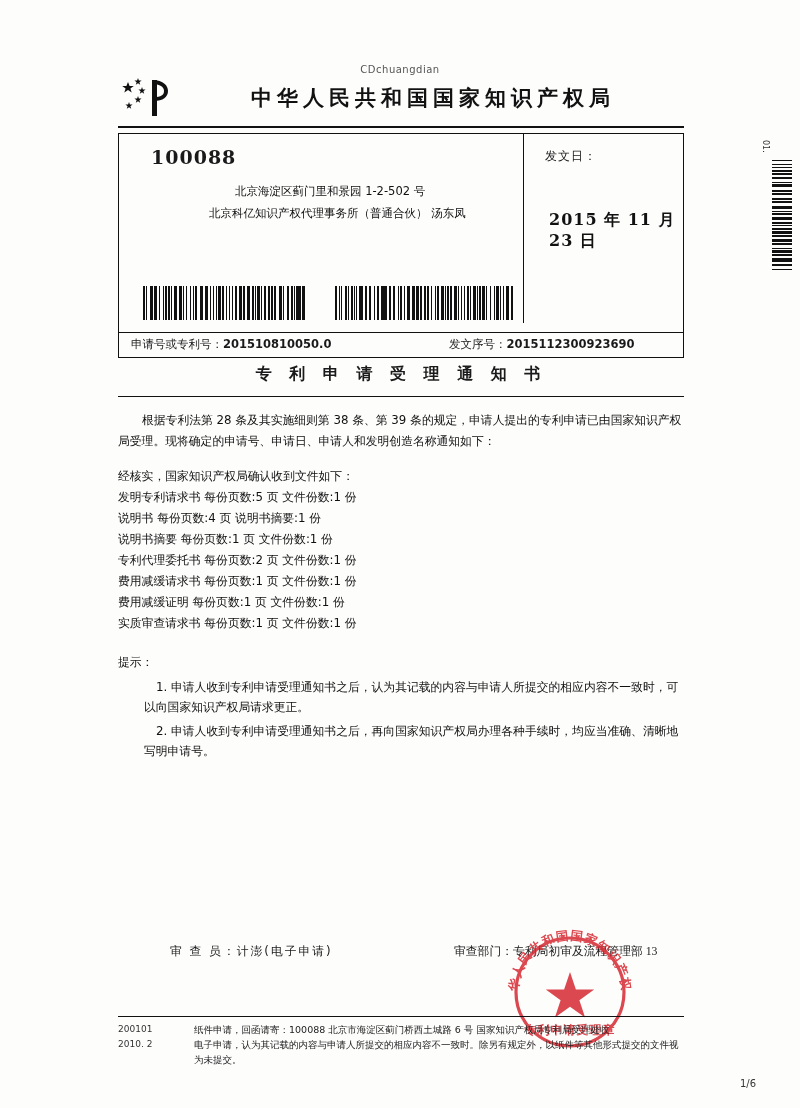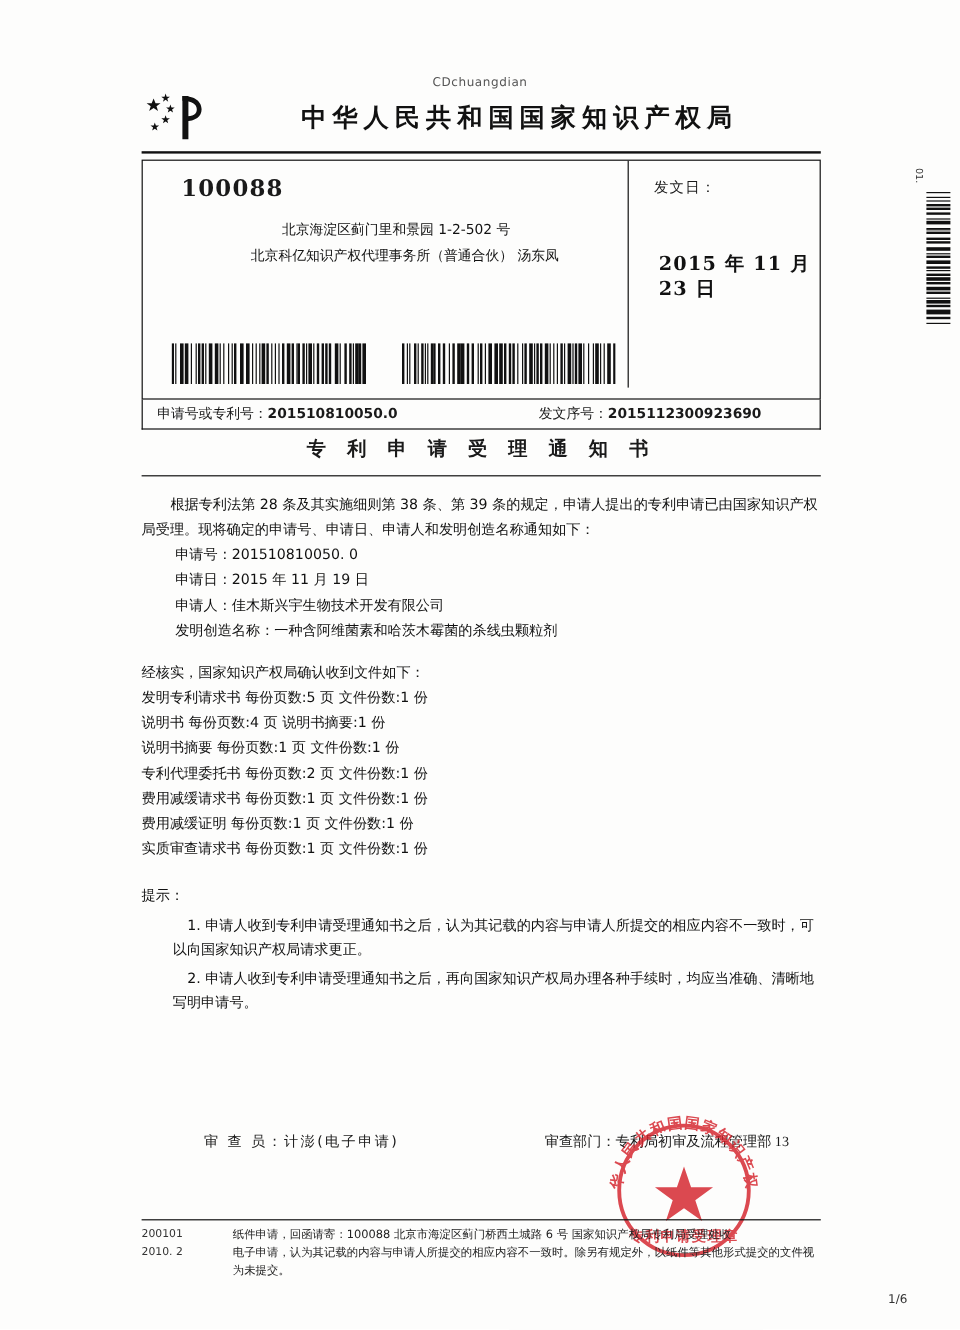--- a/index.html
+++ b/index.html
@@ -587,26 +587,20 @@
     <div class="seqno">
       <span>发文序号：</span><b>2015112300923690</b>
     </div>
   </div>
 
   <div class="doc-title">专 利 申 请 受 理 通 知 书</div>
   <div class="rule-title"></div>
 
   <div class="body">
     <p class="p-indent">根据专利法第 28 条及其实施细则第 38 条、第 39 条的规定，申请人提出的专利申请已由国家知识产权局受理。现将确定的申请号、申请日、申请人和发明创造名称通知如下：</p>
-    <div id="field-list">
-        <p class="field-line">申请号：201510810050. 0</p>
-        <p class="field-line">申请日：2015 年 11 月 19 日</p>
-        <p class="field-line">申请人：佳木斯兴宇生物技术开发有限公司</p>
-        <p class="field-line">发明创造名称：一种含阿维菌素和哈茨木霉菌的杀线虫颗粒剂</p>
-      </div>
     <div class="gap"></div>
     <p class="flat">经核实，国家知识产权局确认收到文件如下：</p>
     <div id="docs-list">
         <p class="flat">发明专利请求书 每份页数:5 页 文件份数:1 份</p>
         <p class="flat">说明书 每份页数:4 页 说明书摘要:1 份</p>
         <p class="flat">说明书摘要 每份页数:1 页 文件份数:1 份</p>
         <p class="flat">专利代理委托书 每份页数:2 页 文件份数:1 份</p>
         <p class="flat">费用减缓请求书 每份页数:1 页 文件份数:1 份</p>
         <p class="flat">费用减缓证明 每份页数:1 页 文件份数:1 份</p>
         <p class="flat">实质审查请求书 每份页数:1 页 文件份数:1 份</p>

